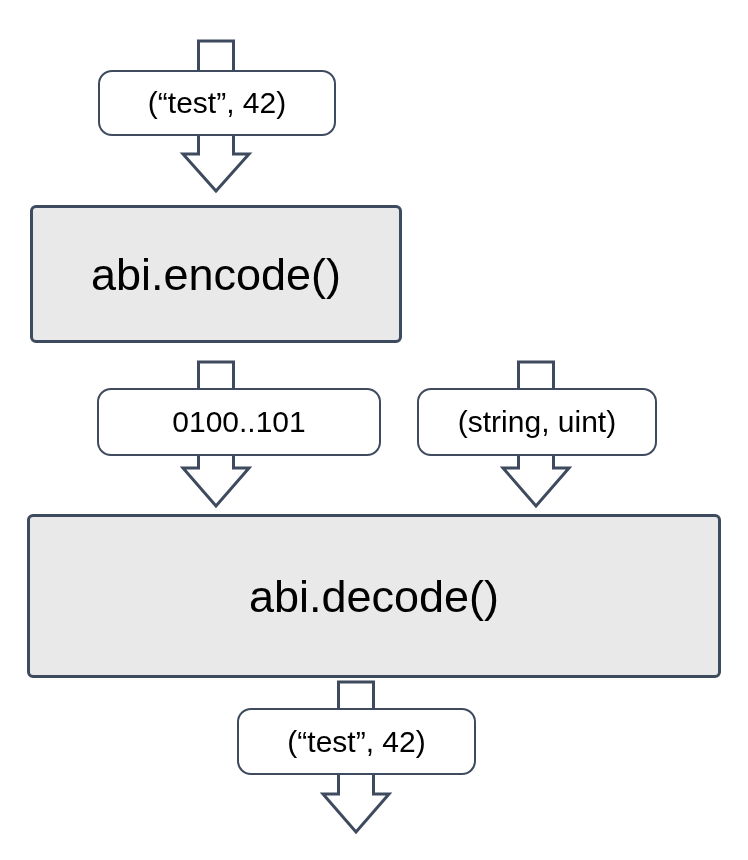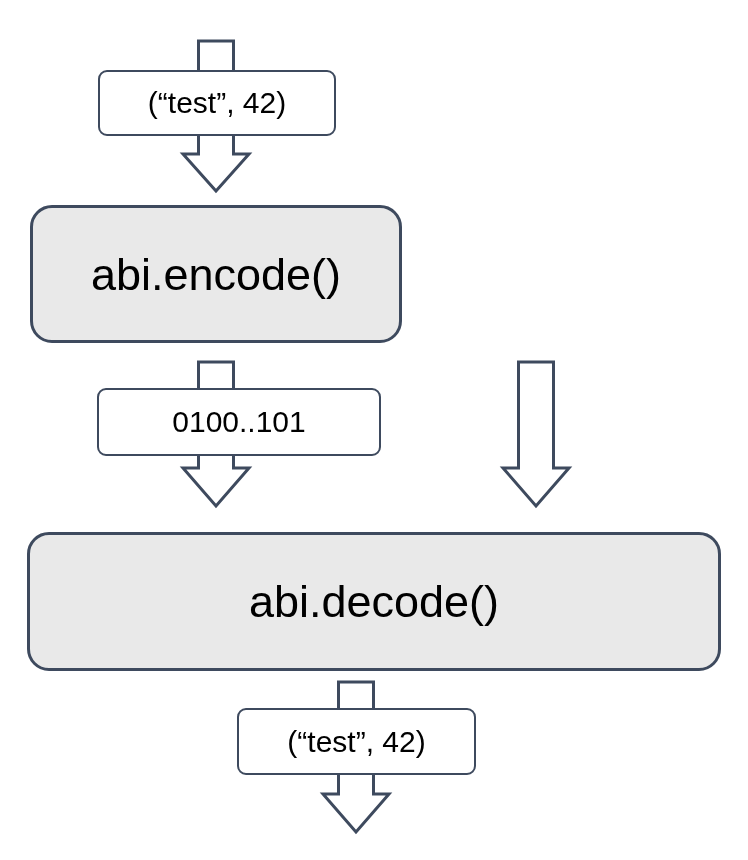--- a/index.html
+++ b/index.html
@@ -39,27 +39,27 @@
     display: flex;
     align-items: center;
     justify-content: center;
     text-align: center;
     background: var(--label-fill);
     color: var(--text);
     line-height: 1;
   }
   .label-node {
     border: 2.5px solid var(--stroke);
-    border-radius: 9px;
+    border-radius: 14px;
     font-size: 30px;
   }
   .process-node {
     background: var(--process-fill);
     border: 3px solid var(--stroke);
-    border-radius: 22px;
+    border-radius: 6px;
     font-size: 45px;
   }
 </style>
 </head>
 <body>
 
 <div class="canvas">
 
   <svg class="arrow-layer" viewBox="0 0 748 860" xmlns="http://www.w3.org/2000/svg">
     <polygon class="flow-arrow" points="198.5,41 233.5,41 233.5,154 249,154 216,191 183,154 198.5,154"></polygon>
@@ -73,22 +73,25 @@
   </div>
 
   <div class="node process-node" style="left:30px; top:205px; width:372px; height:138px;">
     <span>abi.encode()</span>
   </div>
 
   <div class="node label-node" style="left:97px; top:388px; width:284px; height:68px;">
     <span>0100..101</span>
   </div>
 
+  <div class="node label-node" style="left:417px; top:388px; width:240px; height:68px;">
+    <span>(string, uint)</span>
+  </div>
 
-  <div class="node process-node" style="left:27px; top:532px; width:694px; height:139px;">
+  <div class="node process-node" style="left:27px; top:514px; width:694px; height:164px;">
     <span>abi.decode()</span>
   </div>
 
   <div class="node label-node" style="left:237px; top:708px; width:239px; height:67px;">
     <span>(“test”, 42)</span>
   </div>
 
 </div>
 
 </body></html>

